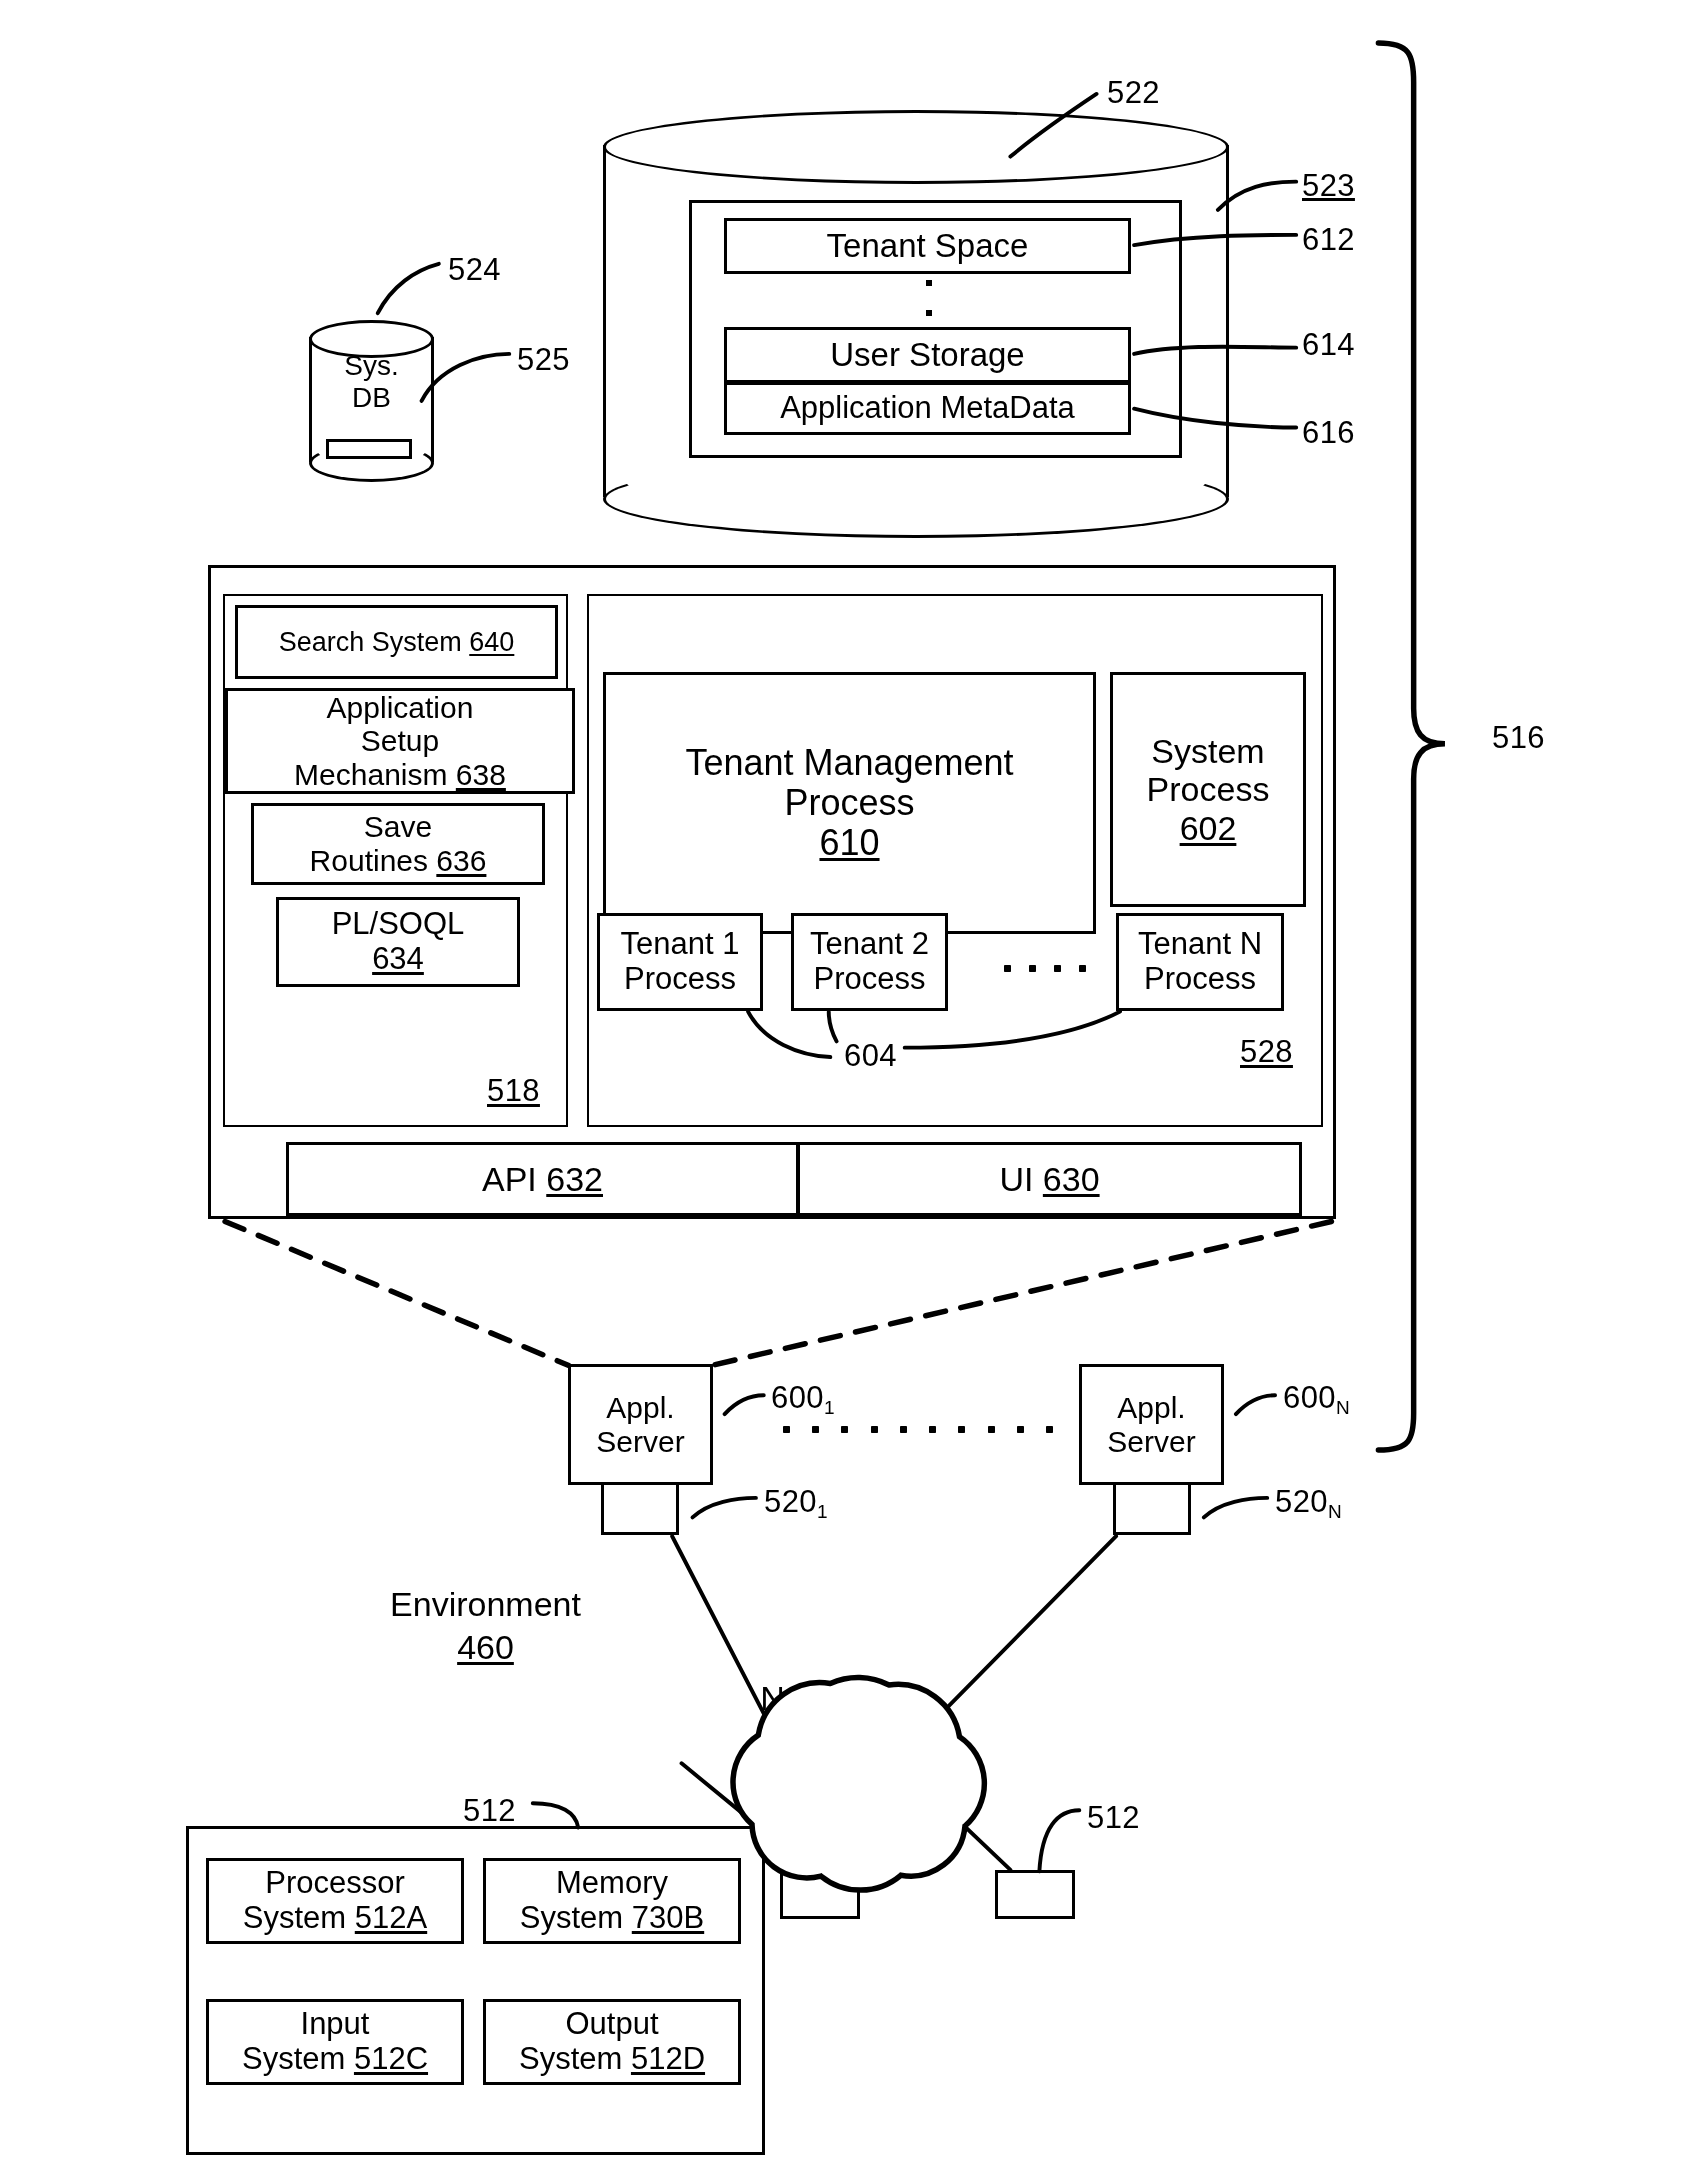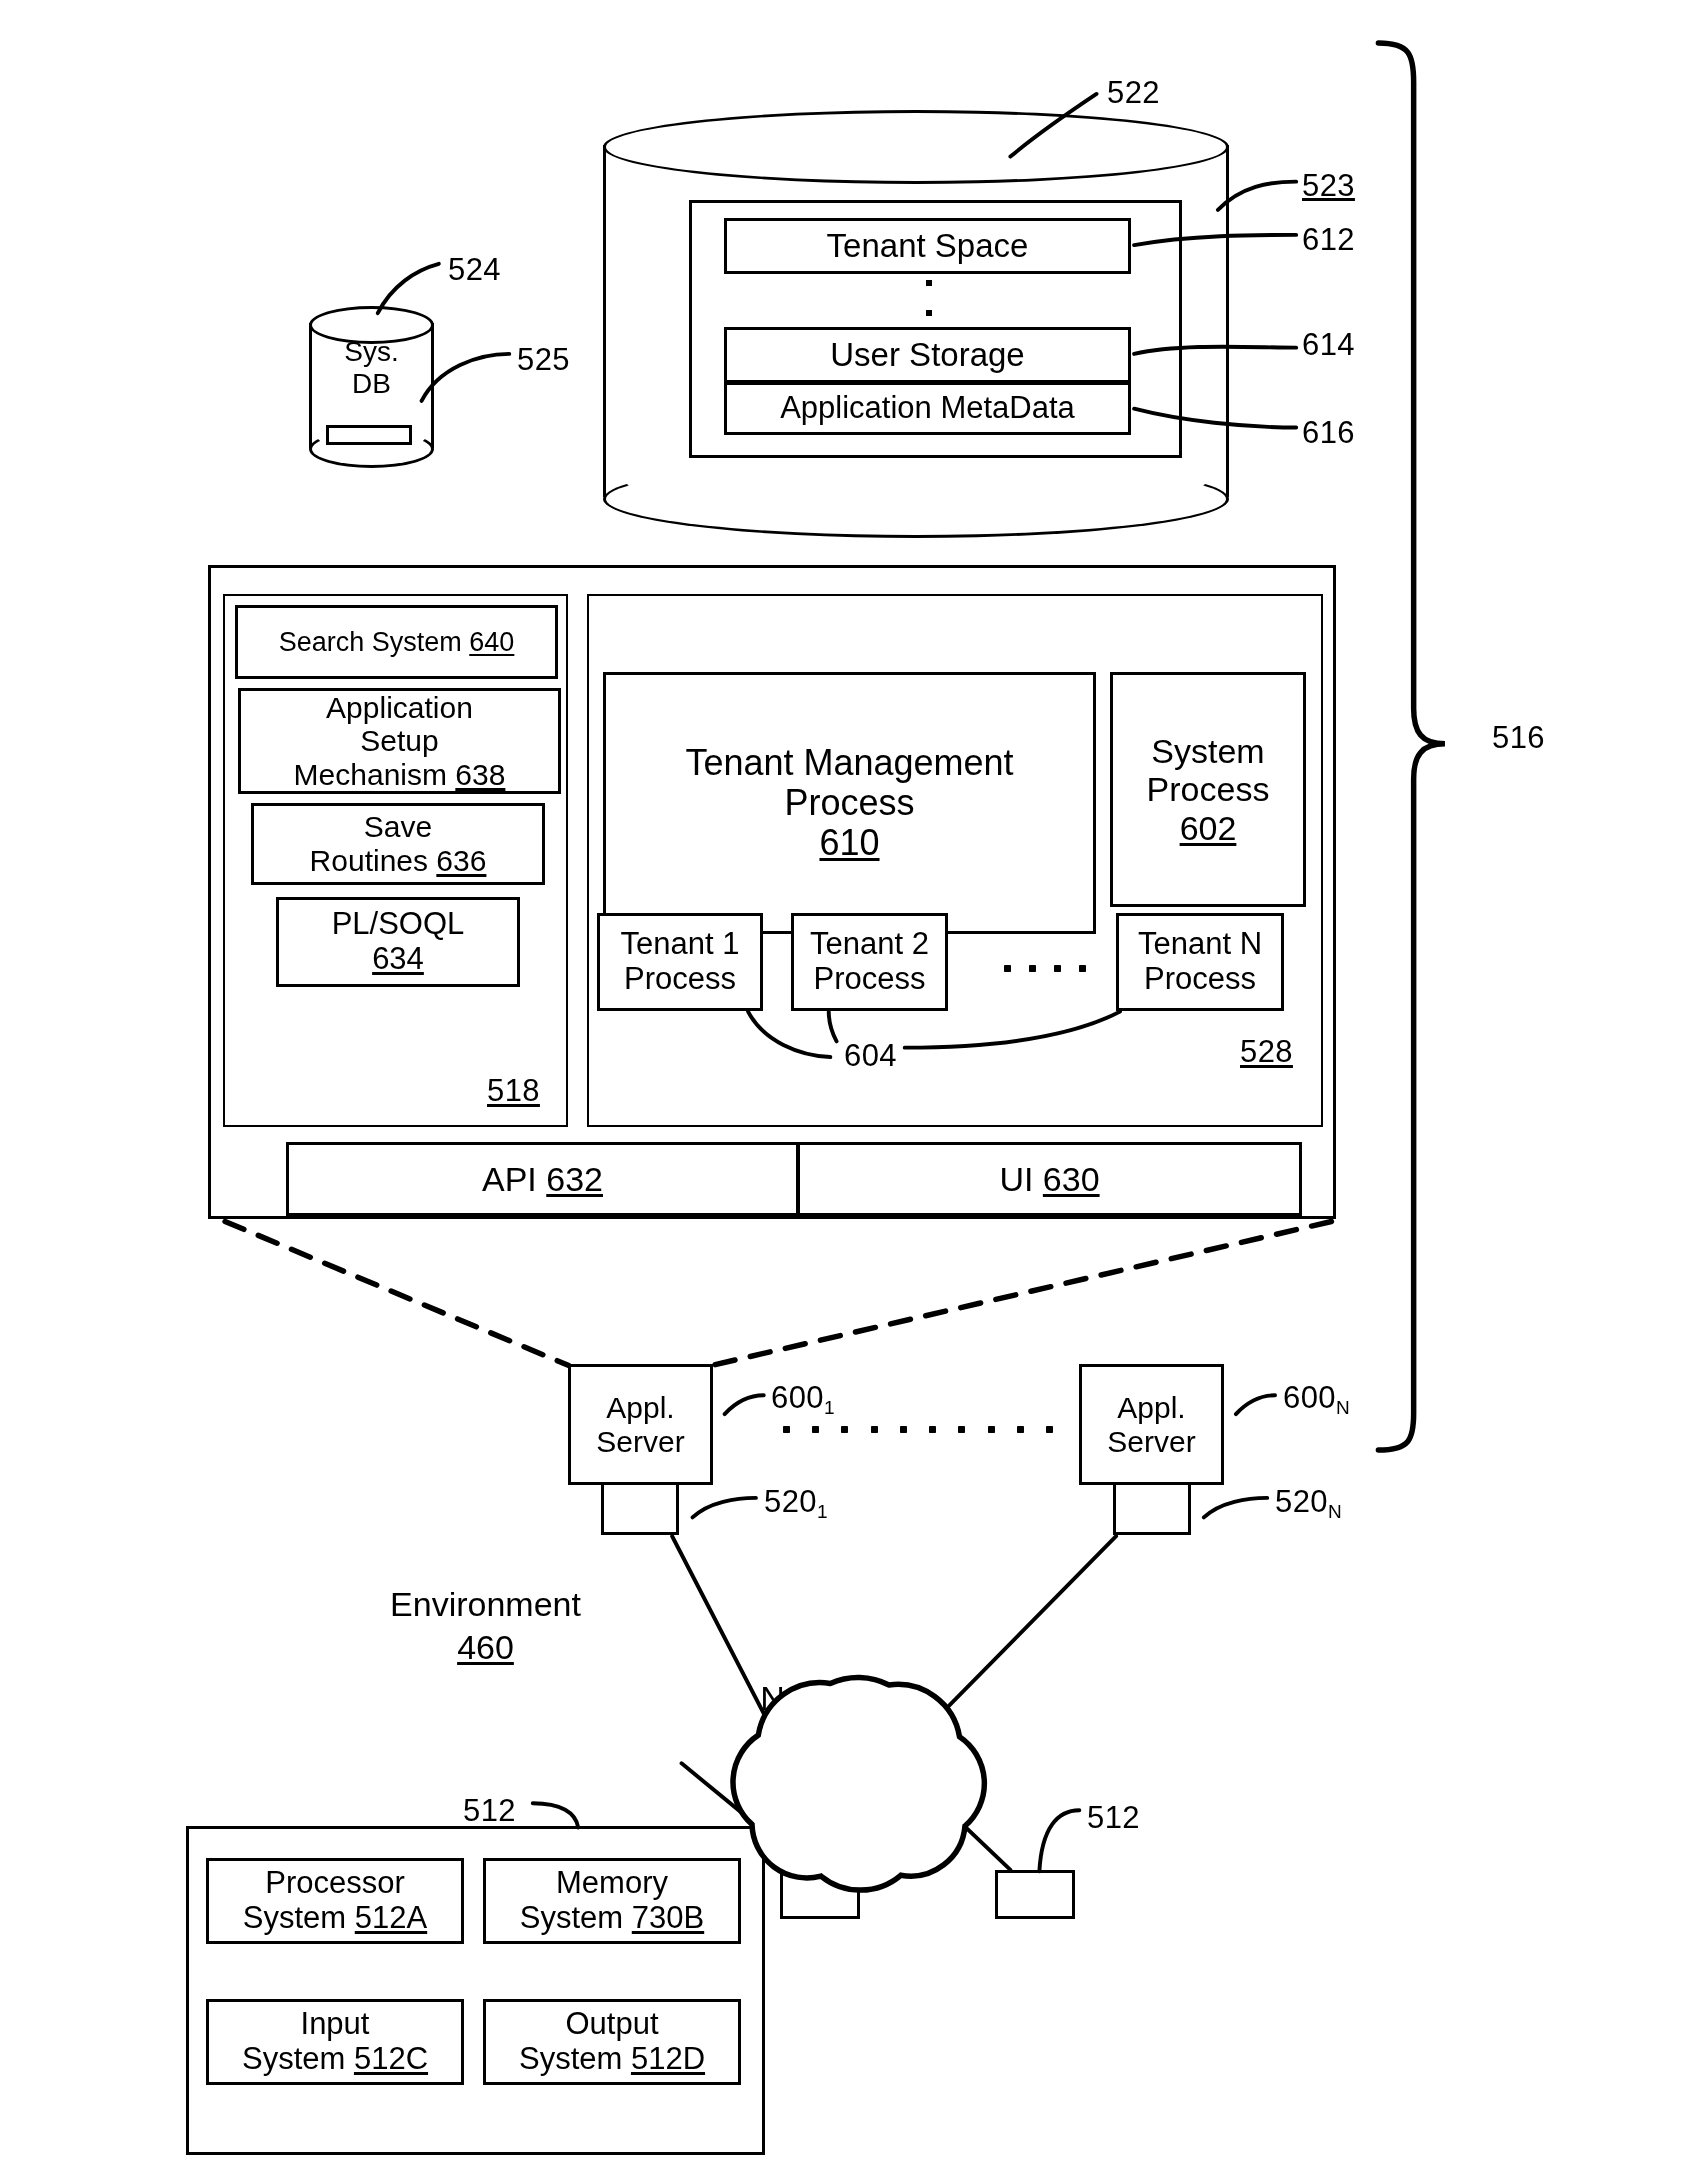--- a/index.html
+++ b/index.html
@@ -25,21 +25,21 @@
   #bigcyl{position:absolute;left:603px;top:110px;width:626px;height:431px;}
   #bigcyl .body{position:absolute;left:0;top:35px;width:626px;height:352px;
       border-left:3.9px solid #000;border-right:3.9px solid #000;box-sizing:border-box;}
   #bigcyl .top{position:absolute;left:0;top:0;width:626px;height:74px;
       border:3.9px solid #000;border-radius:50%;box-sizing:border-box;background:#fff;}
   #bigcyl .bot{position:absolute;left:0;top:350px;width:626px;height:78px;
       border:3.9px solid #000;border-radius:50%;box-sizing:border-box;
       border-top-color:transparent;background:transparent;}
 
   
-  #syscyl{position:absolute;left:309px;top:306px;width:105px;height:164px;}
+  #syscyl{position:absolute;left:309px;top:320px;width:105px;height:164px;}
   #syscyl .body{position:absolute;left:0;top:17px;width:125px;height:125px;
       border-left:3.9px solid #000;border-right:3.9px solid #000;box-sizing:border-box;}
   #syscyl .top{position:absolute;left:0;top:0;width:125px;height:38px;
       border:3.9px solid #000;border-radius:50%;box-sizing:border-box;background:#fff;}
   #syscyl .bot{position:absolute;left:0;top:124px;width:125px;height:38px;
       border:3.9px solid #000;border-radius:50%;box-sizing:border-box;
       border-top-color:transparent;}
   #syscyl .txt{position:absolute;left:0;top:30px;width:125px;text-align:center;
       font-size:28px;line-height:1.15;}
   #syscyl .slot{position:absolute;left:17px;top:119px;width:86px;height:20.4px;
@@ -100,21 +100,21 @@
 
 <div class="box thin" style="left:223px;top:594px;width:345px;height:533px;background:transparent;"></div>
 
 <div class="box" style="left:235px;top:605px;width:323px;height:74px;font-size:27px;">
   <span>
     <span>Search System</span>
     <span class="u">640</span>
   </span>
 </div>
 
-<div class="box" style="left:238px;top:688px;width:323px;height:106px;font-size:30px;">
+<div class="box" style="left:225px;top:688px;width:350px;height:106px;font-size:30px;">
   <span>
     <span class="lbl">Application
 Setup
 Mechanism</span>
     <span class="u">638</span>
   </span>
 </div>
 
 <div class="box" style="left:251px;top:803px;width:294px;height:82px;font-size:30px;">
   <span>

